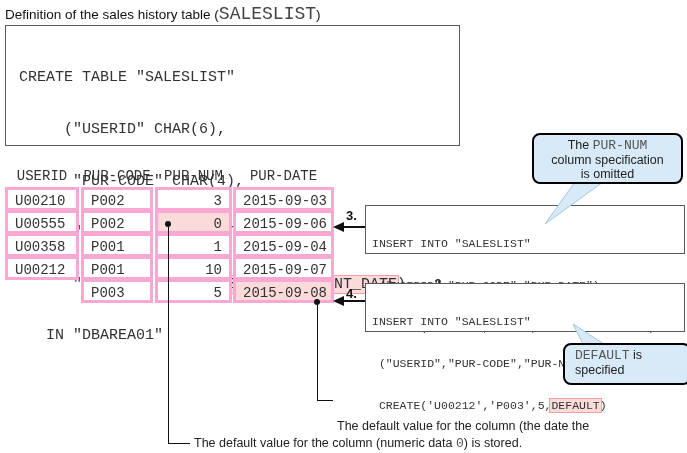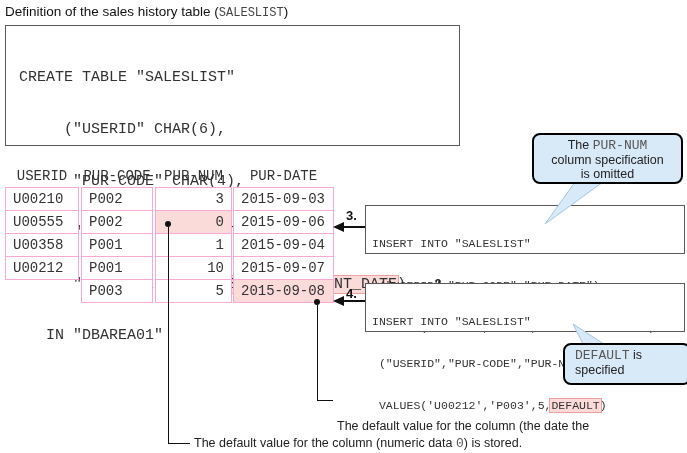--- a/index.html
+++ b/index.html
@@ -5,21 +5,21 @@
   html,body{margin:0;padding:0;}
   body{
     width:687px;height:453px;position:relative;background:#ffffff;
     font-family:"Liberation Sans", sans-serif;color:#222;overflow:hidden;
   }
   .mono{font-family:"Liberation Mono", monospace;}
   .abs{position:absolute;}
 
   
   .page-title{left:5px;top:4px;font-size:13.5px;color:#111;}
-  .page-title .mono{font-size:12px;color:#444;}
+  .page-title .mono{font-size:18px;color:#444;}
 
   
   .create-box{
     left:5px;top:25px;width:455px;height:121px;border:1px solid #5a5a5a;
     background:#fff;box-sizing:border-box;padding:9px 0 0 13px;
     font-family:"Liberation Mono", monospace;font-size:15px;line-height:17.2px;
     color:#333;white-space:pre;
   }
   .code-line{position:relative;}
   .hl{
@@ -30,21 +30,21 @@
     font-family:"Liberation Sans", sans-serif;font-size:12.5px;font-weight:bold;color:#222;
   }
 
   
   .col-header{
     top:168px;height:15px;font-family:"Liberation Mono", monospace;font-size:14px;
     color:#333;text-align:center;
   }
   .tcol{top:187px;}
   .tcell{
-    box-sizing:border-box;height:24px;margin-top:-1px;border:1px solid #f9a8d4;
+    box-sizing:border-box;height:24px;margin-top:-1px;border:3px solid #f9a8d4;
     background:#fff;font-family:"Liberation Mono", monospace;font-size:14px;
     color:#333;line-height:22px;padding:0 7px;white-space:pre;
   }
   .tcell:first-child{margin-top:0;}
   .tcell.pink{background:#fbdada;}
   .tcell.right{text-align:right;}
 
   
   .dot{width:6px;height:6px;border-radius:50%;background:#111;}
   .vline{width:1px;background:#111;}
@@ -139,21 +139,21 @@
   <div><span> ("USERID","PUR-CODE","PUR-DATE")</span></div>
   <div><span> VALUES('U00555','P002',DATE'2015-09-06')</span></div>
 </div>
 
 <div class="abs stmt-label" style="left:346px;top:286px;">4.</div>
 <div class="abs arrow-line" style="left:340px;top:300px;width:25px;"></div>
 <div class="abs arrow-head" style="left:333px;top:296px;"></div>
 <div class="abs stmt-box" style="left:365px;top:283px;">
   <div><span>INSERT INTO "SALESLIST"</span></div>
   <div><span> ("USERID","PUR-CODE","PUR-NUM","PUR-DATE")</span></div>
-  <div><span> VALUES('U00212','P003',5,</span><span class="hl">DEFAULT</span><span>)</span></div>
+  <div><span> CREATE('U00212','P003',5,</span><span class="hl">DEFAULT</span><span>)</span></div>
 </div>
 
 <svg class="abs bubble-tail" style="left:530px;top:175px;" width="90" height="55">
   <polygon points="45,7 73,7 15,49" fill="#d8e9f8" stroke="#a3c6e4" stroke-width="1"></polygon>
 </svg>
 <div class="abs bubble" style="left:532px;top:133px;width:151px;height:51px;text-align:center;padding-top:3px;">
   <div><span>The </span><span class="mono">PUR-NUM</span></div>
   <div>column specification</div>
   <div>is omitted</div>
 </div>

